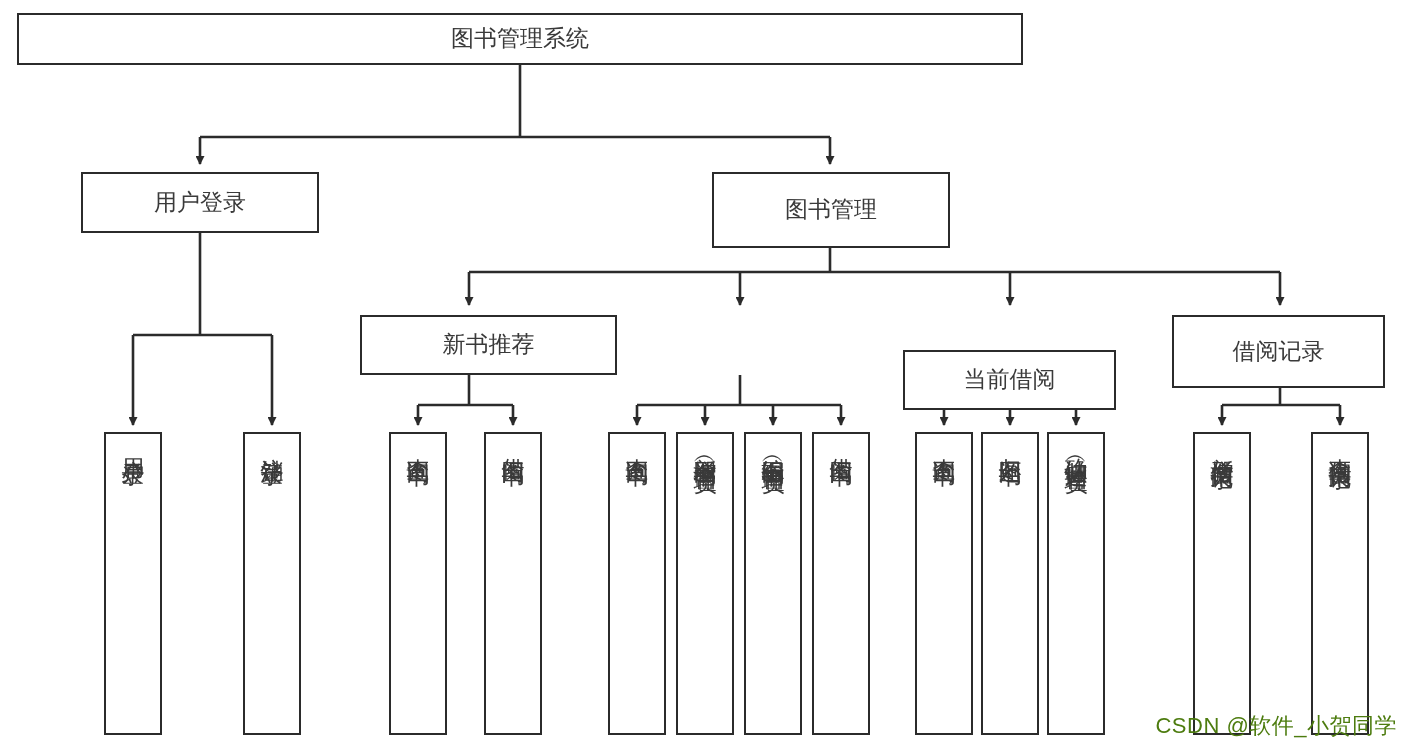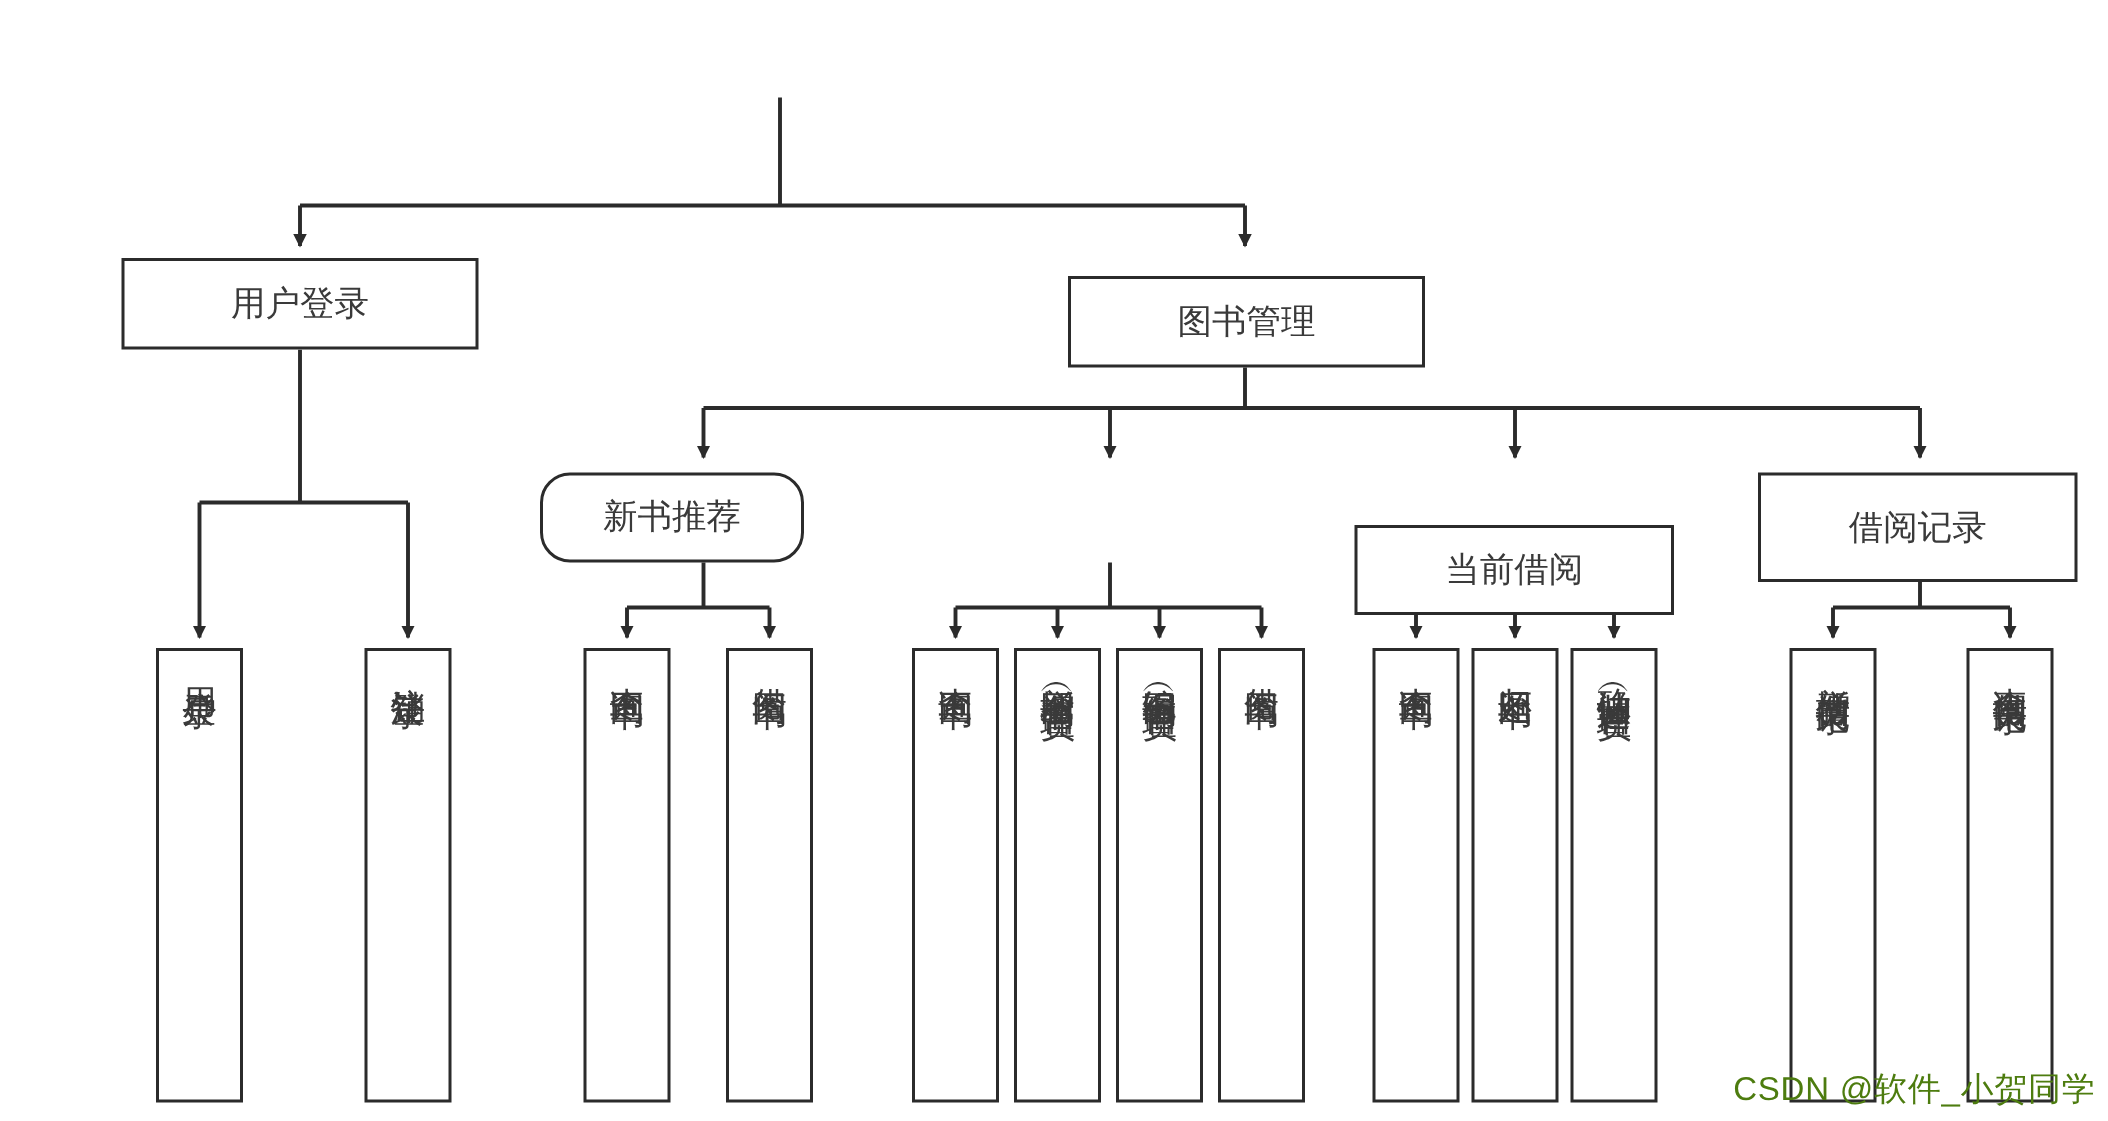--- a/index.html
+++ b/index.html
@@ -118,30 +118,33 @@
       <path d="M1010,405 L1010,425" marker-end="url(#arrowhead)"></path>
       <path d="M1076,405 L1076,425" marker-end="url(#arrowhead)"></path>
 
       <path d="M1280,375 L1280,405"></path>
       <path d="M1222,405 L1340,405"></path>
       <path d="M1222,405 L1222,425" marker-end="url(#arrowhead)"></path>
       <path d="M1340,405 L1340,425" marker-end="url(#arrowhead)"></path>
     </g>
   </svg>
 
+  <div class="node node-root" style="left:17px; top:13px; width:1006px; height:52px;">
+    <span class="label">图书管理系统</span>
+  </div>
 
   <div class="node node-l1" style="left:81px; top:172px; width:238px; height:61px;">
     <span class="label">用户登录</span>
   </div>
 
-  <div class="node node-l1" style="left:712px; top:184px; width:238px; height:61px;">
+  <div class="node node-l1" style="left:712px; top:172px; width:238px; height:76px;">
     <span class="label">图书管理</span>
   </div>
 
-  <div class="node node-l2" style="left:360px; top:315px; width:176px; height:60px;border-radius:20px;">
+  <div class="node node-l2" style="left:360px; top:315px; width:257px; height:60px;">
     <span class="label">新书推荐</span>
   </div>
 
 
   <div class="node node-l2" style="left:903px; top:315px; width:213px; height:60px;margin-top:35px;">
     <span class="label">当前借阅</span>
   </div>
 
   <div class="node node-l2" style="left:1172px; top:315px; width:213px; height:73px;">
     <span class="label">借阅记录</span>

